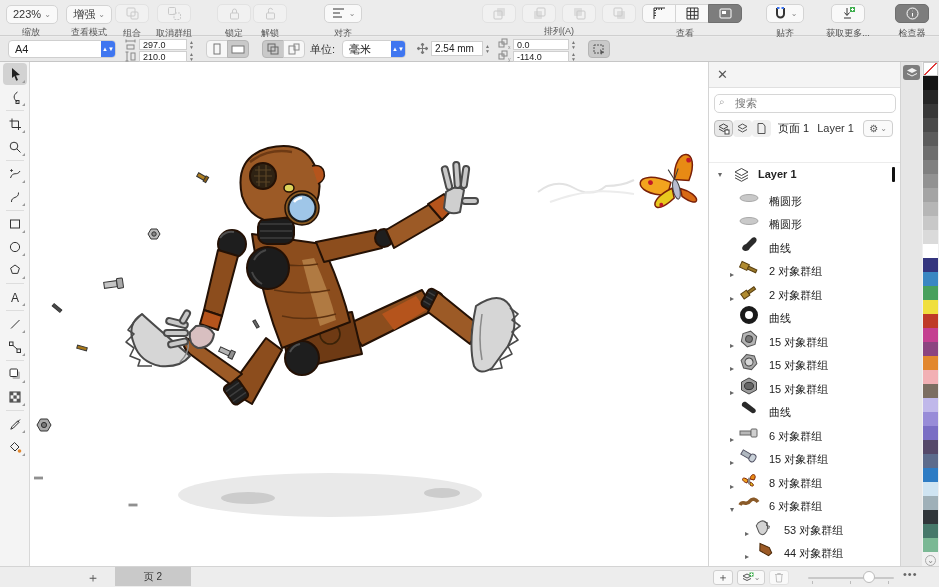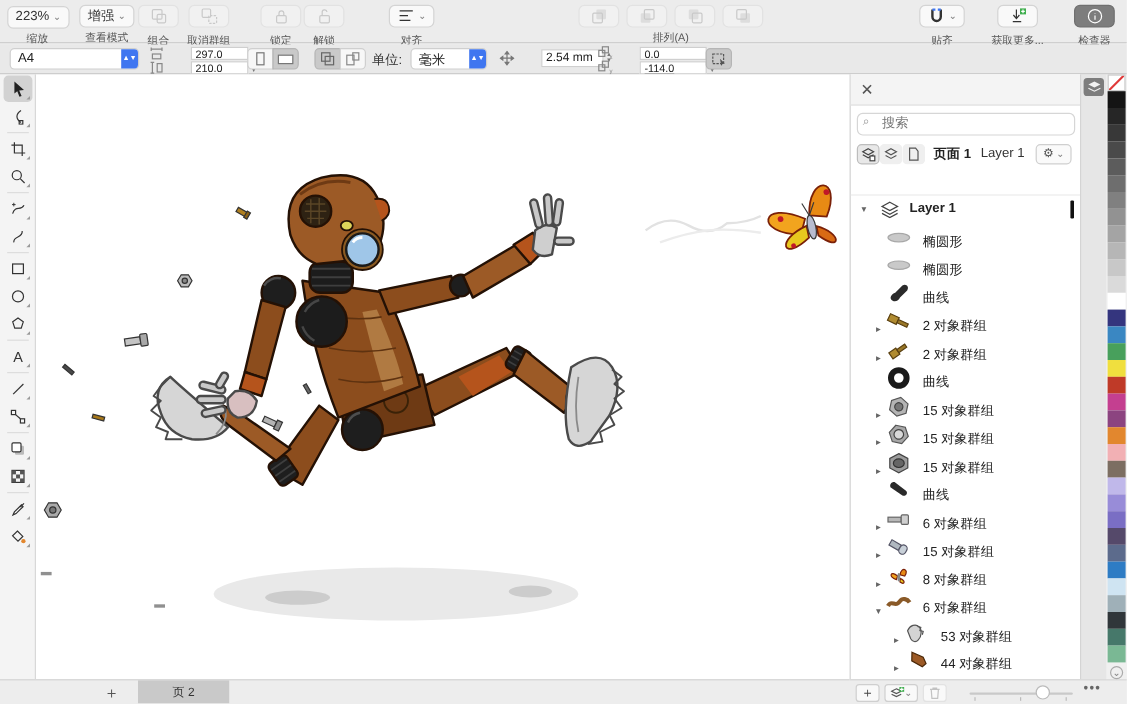--- a/index.html
+++ b/index.html
@@ -23,21 +23,21 @@
   .ico { width:15px; height:15px; display:block; }
   .row-inline { display:flex; gap:6px; justify-content:center; }
 
   
   #propbar { position:absolute; left:0; top:37px; width:939px; height:25px; background:#e9e9e9; border-bottom:1px solid #c6c6c6; }
   .pb-item { position:absolute; display:flex; align-items:center; }
   .select { display:flex; align-items:center; height:18px; background:#fff; border:1px solid #cfcfcf; border-radius:4px; overflow:hidden; font-size:11px; color:#222; }
   .select .sel-text { padding:0 6px; flex:1; }
   .select .sel-cap { width:14px; height:18px; background:#3f76f0; color:#fff; font-size:6px; line-height:6px;
                      display:flex; flex-direction:column; align-items:center; justify-content:center; }
-  .numfield { display:flex; align-items:center; height:11px;margin-left:20px; }
+  .numfield { display:flex; align-items:center; height:11px; }
   .numfield input { width:48px; height:11px; border:1px solid #cfcfcf; background:#fff; font-size:9px; padding:0 3px; font-family:inherit; color:#222; }
   .stepper { width:9px; height:11px; display:flex; flex-direction:column; align-items:center; justify-content:center; font-size:5px; line-height:5px; color:#777; }
   .pb-icon { width:13px; height:13px; margin-right:2px; }
   .tgl { width:22px; height:18px; border:1px solid #cfcfcf; background:#f7f7f7; border-radius:4px; display:flex; align-items:center; justify-content:center; }
   .tgl.on { background:#c9c9c9; border-color:#b5b5b5; }
   .pb-label { font-size:11px; color:#333; }
 
   
   #toolbox { position:absolute; left:0; top:62px; width:30px; height:504px; background:#f4f4f4; border-right:1px solid #d8d8d8; }
   .tool { position:relative; width:24px; height:22px; margin:1px auto; border-radius:4px; display:flex; align-items:center; justify-content:center; color:#3a3a3a; }
@@ -53,21 +53,21 @@
   .panel-head { position:absolute; left:0; top:0; width:192px; height:26px; background:#f4f4f4; border-bottom:1px solid #e0e0e0;
                 display:flex; align-items:center; }
   .panel-title { position:absolute; left:0; width:192px; text-align:center; font-size:12px; font-weight:bold; color:#222; }
   .close-x { position:absolute; left:8px; font-size:13px; color:#555; }
   .search-wrap { position:absolute; left:5px; top:31px; width:182px; height:19px; }
   .search-wrap input { width:100%; height:100%; border:1px solid #d6d6d6; border-radius:5px; font-size:11px; padding:0 4px 0 20px; color:#333; background:#fff; font-family:inherit; }
   .search-ic { position:absolute; left:5px; top:3px; color:#9a9a9a; font-size:10px; }
   .tabs-row { position:absolute; left:0; top:55px; width:192px; height:22px; display:flex; align-items:center; }
   .vbtn { width:19px; height:17px; border:1px solid transparent; border-radius:4px; display:flex; align-items:center; justify-content:center; color:#555; }
   .vbtn.on { border-color:#bdbdbd; background:#e8e8e8; }
-  .crumb-page { font-size:11px; font-weight:bold; color:#222; margin-left:7px; }
+  .crumb-page { font-size:11px; font-weight:normal; color:#222; margin-left:7px; }
   .crumb-layer { font-size:11px; color:#333; margin-left:8px; }
   .gear-btn { position:absolute; right:8px; width:30px; height:17px; border:1px solid #cfcfcf; border-radius:4px; background:#fafafa;
               display:flex; align-items:center; justify-content:center; gap:2px; font-size:10px; color:#555; }
   .guides-row,.layer-row { position:absolute; left:0; width:192px; height:23px; display:flex; align-items:center; border-top:1px solid #ececec; }
   .guides-row { top:77px; }
   .layer-row { top:100px; }
   .rowbar { position:absolute; right:6px; width:3px; height:15px; border-radius:1px; }
   .disc { width:10px; text-align:center; font-size:8px; color:#666; flex:none; }
   .obj-list { position:absolute; left:0; top:123px; width:192px; height:381px; overflow:hidden; }
   .obj-row { position:absolute; left:0; width:192px; height:23.5px; display:flex; align-items:flex-end; }
@@ -181,20 +181,41 @@
             </svg>
           </button>
         <button class="mbtn icon-only disabled">
             <svg class="ico" viewBox="0 0 15 15">
               <rect x="2" y="2" width="8" height="8" rx="1" fill="none" stroke="currentColor"></rect>
               <rect x="5" y="5" width="8" height="8" rx="1" fill="currentColor" opacity=".5"></rect>
             </svg>
           </button>
       </div>
       <div class="tb-label">排列(A)</div>
+    </div>
+    <div class="tb-group" style="left:642px;width:86px">
+      <div class="seg">
+        <button class="mbtn icon-only">
+            <svg class="ico" viewBox="0 0 15 15">
+              <path d="M2 2v11M2 2h11M4.5 2v2M7 2v2M9.5 2v2M2 4.5h2M2 7h2M2 9.5h2" stroke="currentColor" fill="none"></path>
+            </svg>
+          </button>
+        <button class="mbtn icon-only">
+            <svg class="ico" viewBox="0 0 15 15">
+              <path d="M2 2h11v11H2zM5.6 2v11M9.3 2v11M2 5.6h11M2 9.3h11" stroke="currentColor" fill="none"></path>
+            </svg>
+          </button>
+        <button class="mbtn icon-only dark">
+            <svg class="ico" viewBox="0 0 15 15">
+              <rect x="2" y="3" width="11" height="9" rx="1" fill="none" stroke="currentColor"></rect>
+              <rect x="4" y="5" width="4" height="3" fill="currentColor"></rect>
+            </svg>
+          </button>
+      </div>
+      <div class="tb-label">查看</div>
     </div>
     <div class="tb-group" style="left:763px;width:44px">
       <button class="mbtn">
         <svg class="ico" viewBox="0 0 15 15">
             <path d="M4 2v6a3.5 3.5 0 0 0 7 0V2" fill="none" stroke="currentColor" stroke-width="2"></path>
             <path d="M4 2h2.5M8.5 2H11" stroke="#3f76f0" stroke-width="2"></path>
           </svg>
           <span class="chev">⌄</span>
       </button>
       <div class="tb-label">贴齐</div>

